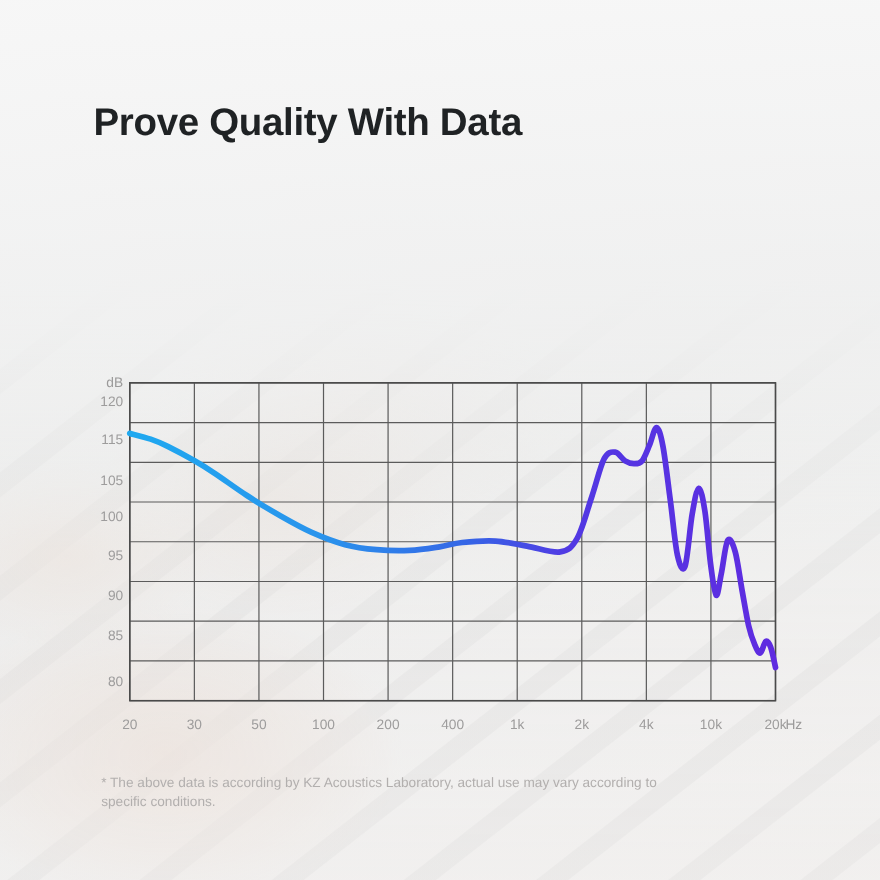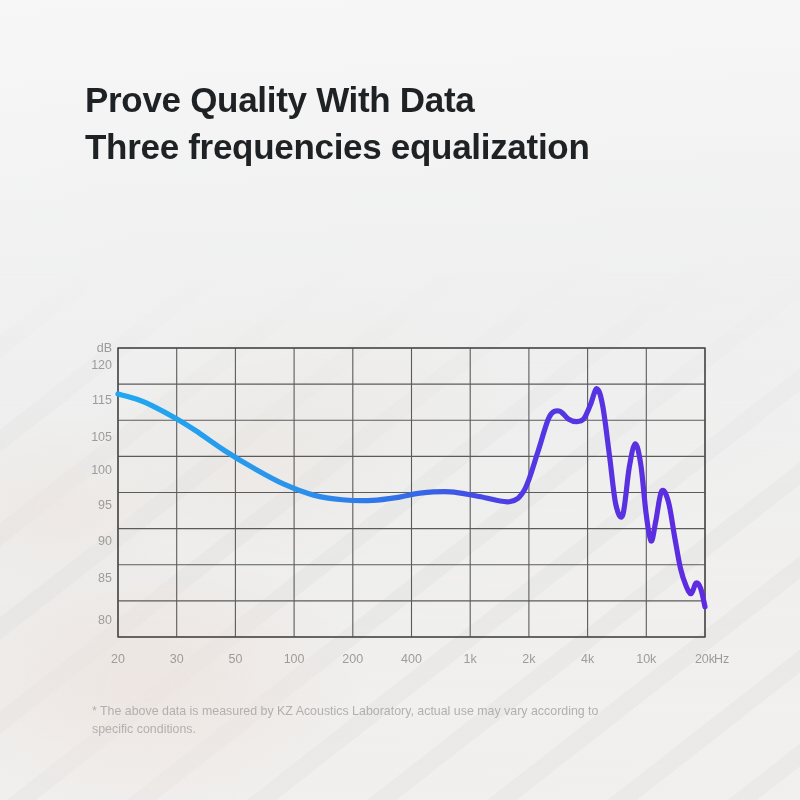--- a/index.html
+++ b/index.html
@@ -34,21 +34,21 @@
             mask-image:linear-gradient(180deg,rgba(0,0,0,0) 0%,rgba(0,0,0,.55) 18%,rgba(0,0,0,.95) 45%,rgba(0,0,0,1) 100%);
   }
   #bg-wash{
     position:absolute;inset:0;
     background:linear-gradient(180deg,rgba(247,247,247,.92) 0%,rgba(243,243,243,.72) 30%,rgba(242,242,241,.45) 52%,rgba(243,241,240,.38) 75%,rgba(245,243,242,.42) 100%);
     pointer-events:none;
   }
 
   
   #heading{
-    position:absolute;left:85px;top:76px;width:660px;
+    position:absolute;left:85px;top:88px;width:660px;
     color:#1f2224;
     font-weight:bold;
     font-size:35px;
     line-height:47px;
     letter-spacing:-.3px;
   }
   #heading div{white-space:nowrap;}
 
   
   #chart-wrap{position:absolute;left:0;top:0;width:800px;height:800px;}
@@ -67,21 +67,20 @@
 </style>
 </head>
 <body>
 
 <div id="bg-base"></div>
 <div id="bg-photo"></div>
 <div id="bg-wash"></div>
 
 <div id="heading">
   <div>Prove Quality With Data</div>
-  <div>Three frequencies equalization</div>
 </div>
 
 <div id="chart-wrap">
   <svg class="chart-svg" width="800" height="800" viewBox="0 0 800 800">
     <defs>
       <linearGradient id="curveGrad" x1="0" y1="0" x2="1" y2="0">
         <stop offset="0" stop-color="#1fa9f0"></stop>
         <stop offset="0.30" stop-color="#2a93ec"></stop>
         <stop offset="0.52" stop-color="#3566e6"></stop>
         <stop offset="0.68" stop-color="#5139e3"></stop>
@@ -136,15 +135,15 @@
         <text x="587.6" y="663" class="xlab">4k</text>
         <text x="646.3" y="663" class="xlab">10k</text>
         <text x="705" y="663" class="xlab">20k</text>
       </g>
     <text class="unit" id="y-unit" x="112" y="352" text-anchor="end">dB</text>
     <text class="unit" id="x-unit" x="714" y="663">Hz</text>
   </svg>
 </div>
 
 <div id="footnote">
-  <span>* The above data is measured by KZ Acoustics Laboratory, actual use may vary</span>
+  <span>* The above data is according by KZ Acoustics Laboratory, actual use may vary</span>
   <span>according to specific conditions.</span>
 </div>
 
 </body></html>

